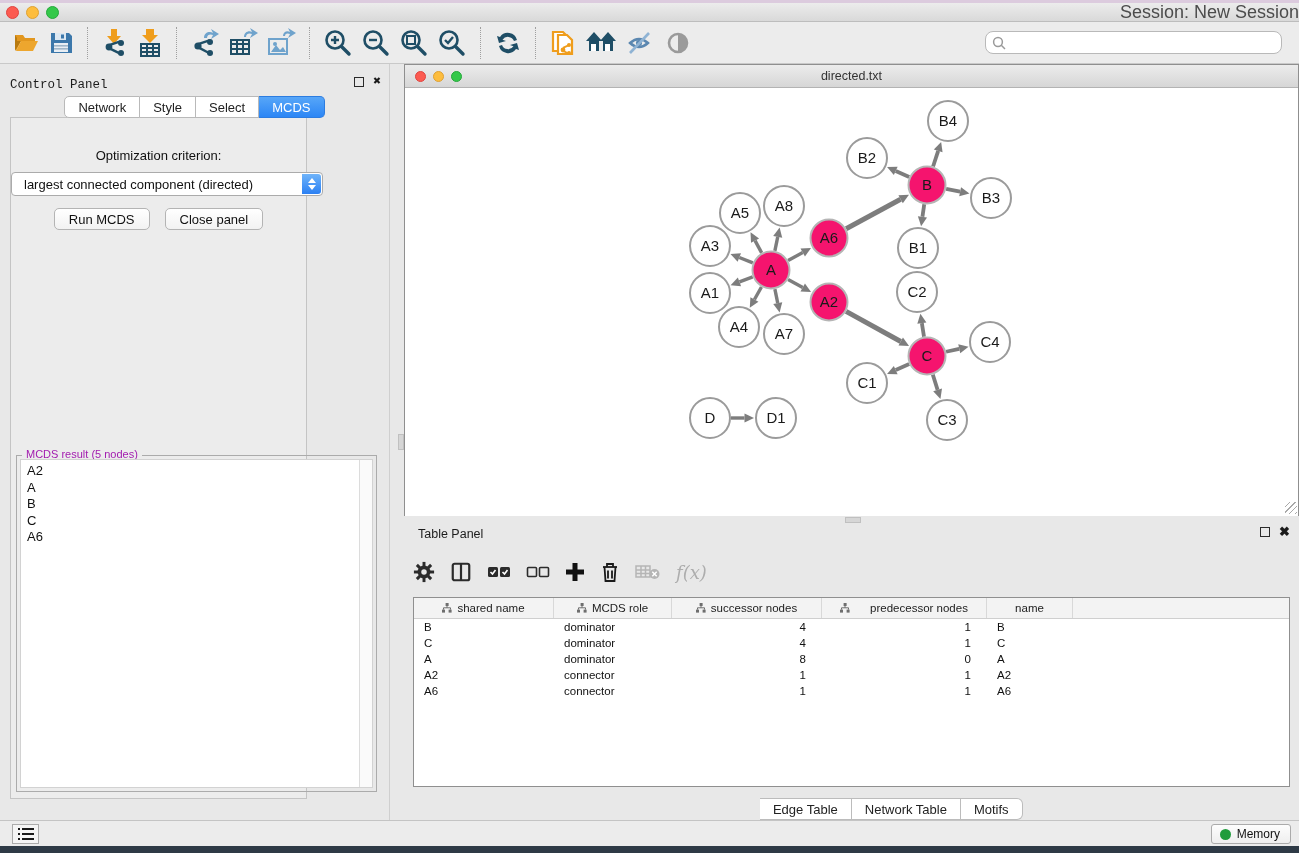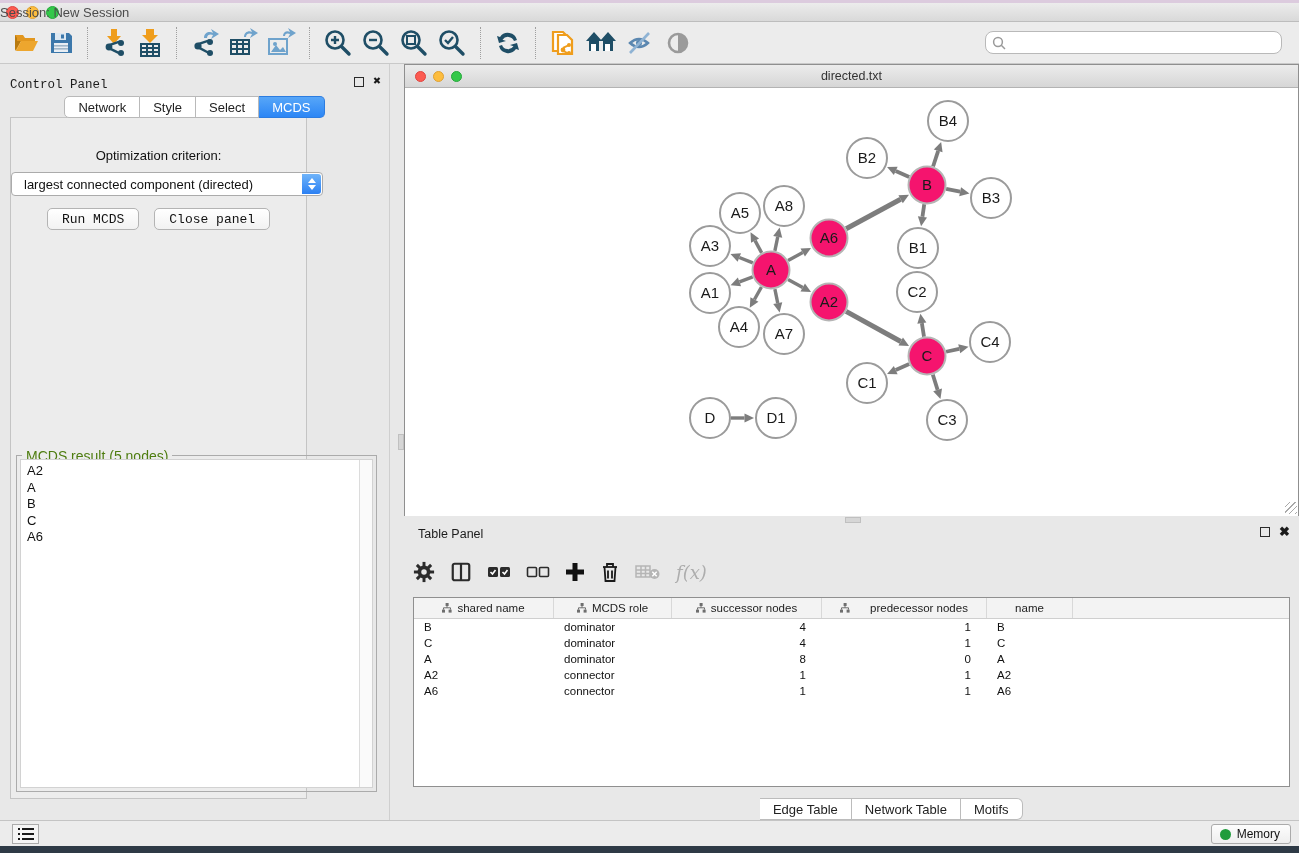--- a/index.html
+++ b/index.html
@@ -13,21 +13,21 @@
 
   
   .titlebar { position:absolute; left:0; top:3px; width:1299px; height:19px;
     background:linear-gradient(#ececec,#d9d9d9); border-bottom:1px solid #bdbdbd;
     display:flex; align-items:center; }
   .lights { display:flex; gap:7px; margin-left:6px; }
   .light { width:13px; height:13px; border-radius:50%; }
   .light.red { background:#fc5b51; border:1px solid #e04440; }
   .light.yellow { background:#fdbd3e; border:1px solid #dfa133; }
   .light.green { background:#34c84a; border:1px solid #25a83b; }
-  .titlebar .title { position:absolute; left:0; right:0; text-align:left; font-size:13px; color:#4c4c4c;border-radius:7px; }
+  .titlebar .title { position:absolute; left:0; right:0; text-align:right; font-size:18px; color:#4c4c4c;border-radius:7px; }
 
   
   .toolbar { position:absolute; left:0; top:22px; width:1299px; height:42px; background:#ececec;
     border-bottom:1px solid #c9c9c9; display:flex; align-items:center; padding:0 8px; }
   .tbtn { height:32px; display:flex; align-items:center; justify-content:center; padding:0 4px; cursor:default; }
   .tsep { width:1px; height:32px; border-left:1px dotted #9f9f9f; margin:0 9px; }
   .searchwrap { margin-left:auto; margin-right:9px; width:297px; height:23px; background:#fff;
     border:1px solid #b9b9b9; border-radius:8px; display:flex; align-items:center; padding:0 6px; }
   .searchwrap input { border:none; outline:none; flex:1; font-size:12px; margin-left:5px; background:transparent; }
 
@@ -54,24 +54,24 @@
   .opt-label { margin-top:30px; text-align:center; font-size:13px; color:#111; }
   .combo { position:relative; margin:9px auto 0 auto; width:312px; height:24px; background:#fff;
     border:1px solid #ababab; border-radius:4px; display:flex; align-items:center; }
   .combo .val { font-size:13px; color:#111; padding-left:12px; }
   .combo .step { position:absolute; right:1px; top:1px; bottom:1px; width:19px; border-radius:0 3px 3px 0;
     background:linear-gradient(#6fb4fa,#2b80f3); display:flex; flex-direction:column; align-items:center; justify-content:center; gap:2px; }
   .combo .step .up { width:0; height:0; border-left:4px solid transparent; border-right:4px solid transparent; border-bottom:5px solid #fff; }
   .combo .step .dn { width:0; height:0; border-left:4px solid transparent; border-right:4px solid transparent; border-top:5px solid #fff; }
   .cp-buttons { display:flex; justify-content:center; gap:15px; margin-top:12px; }
   .btn { height:22px; padding:0 14px; background:linear-gradient(#ffffff,#f2f2f2); border:1px solid #b4b4b4;
-    border-radius:5px; font-size:13px; color:#111; display:flex; align-items:center;font-family:Liberation Mono, monospace; }
+    border-radius:5px; font-size:13px; color:#111; display:flex; align-items:center; }
 
   .groupbox { position:absolute; left:5px; top:337px; width:361px; height:337px; border:1px solid #ababab; }
-  .groupbox .legend { position:absolute; left:5px; top:-8px; background:#ececec; padding:0 4px; font-size:14px; color:#4d7c0f; }
+  .groupbox .legend { position:absolute; left:5px; top:-8px; background:#ececec; padding:0 4px; font-size:11px; color:#a21caf; }
   .mcds-list { position:absolute; inset:3px; background:#fff; border:1px solid #d2d2d2; display:flex; }
   .mcds-items { flex:1; padding:3px 0 0 6px; }
   .mcds-items div { font-size:13px; color:#111; line-height:16.5px; }
   .mcds-scroll { width:13px; background:#fafafa; border-left:1px solid #dcdcdc; }
 
   
   .right-area { position:absolute; left:390px; top:0; width:909px; height:756px; }
 
   
   .net-window { position:absolute; left:14px; top:0; width:895px; height:452px; border:1px solid #8f8f8f;

